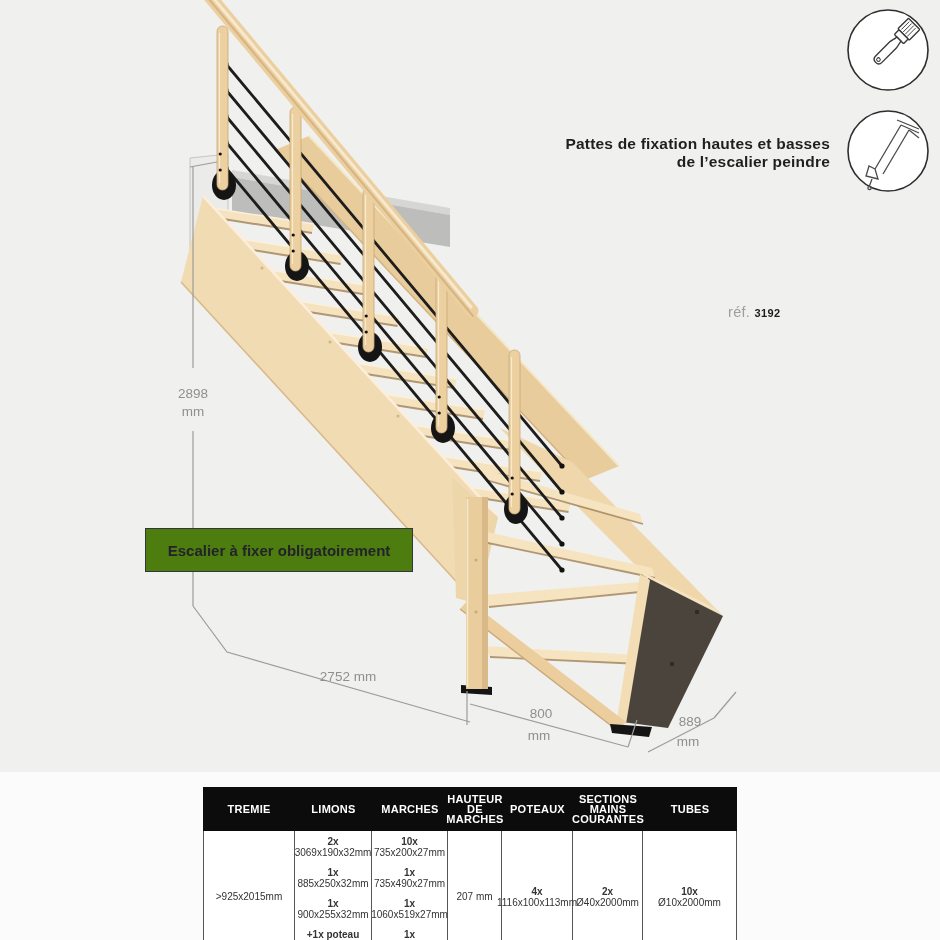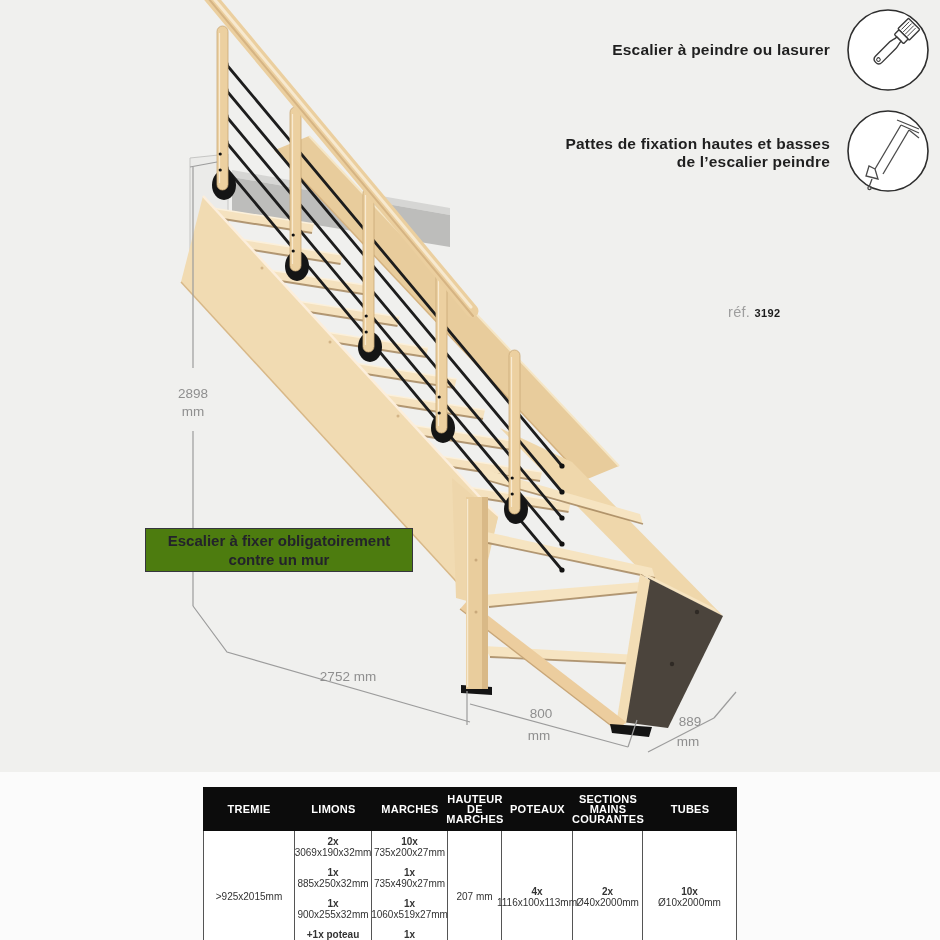--- a/index.html
+++ b/index.html
@@ -173,21 +173,20 @@
       <text x="193" y="398">2898</text>
       <text x="193" y="416">mm</text>
       <text x="348" y="681">2752 mm</text>
       <text x="541" y="718">800</text>
       <text x="539" y="740">mm</text>
       <text x="690" y="726">889</text>
       <text x="688" y="746">mm</text>
     </g>
   </svg>
 
-  <div class="badge-label badge-label-1">Escalier à peindre ou lasurer</div>
   <svg class="badge-icon badge-icon-1" viewBox="0 0 86 86">
     <circle cx="43" cy="43" r="40" fill="#ffffff" stroke="#2e2e2e" stroke-width="1.6"></circle>
     <g transform="rotate(45 43 43)" stroke="#3a3a3a" fill="#ffffff">
       <rect x="35" y="6" width="16" height="15" rx="1" stroke-width="1.4"></rect>
       <path d="M38,8 V19 M41,7.5 V19.5 M44,7.5 V20 M47,8 V20" stroke-width="0.9" fill="none"></path>
       <rect x="36.5" y="21" width="13" height="6.5" rx="1" stroke-width="1.4"></rect>
       <path d="M40,27.5 C40,31 38.5,33 38.5,36 L38.5,56 C38.5,59 40,60.5 43,60.5 C46,60.5 47.5,59 47.5,56 L47.5,36 C47.5,33 46,31 46,27.5 Z" stroke-width="1.4"></path>
       <circle cx="43" cy="56.5" r="1.8" stroke-width="1" fill="none"></circle>
     </g>
   </svg>
@@ -210,21 +209,20 @@
     </g>
   </svg>
 
   <div class="ref">
     <span>réf.</span>
     <b>3192</b>
   </div>
 
   <div class="callout">
     <div>Escalier à fixer obligatoirement</div>
-    <div>contre un mur</div>
   </div>
 
   <div class="spec-table">
     <div class="spec-header">
       <div class="hcell">TREMIE</div>
       <div class="hcell">LIMONS</div>
       <div class="hcell">MARCHES</div>
       <div class="hcell">HAUTEUR DE MARCHES</div>
       <div class="hcell">POTEAUX</div>
       <div class="hcell">SECTIONS MAINS COURANTES</div>

